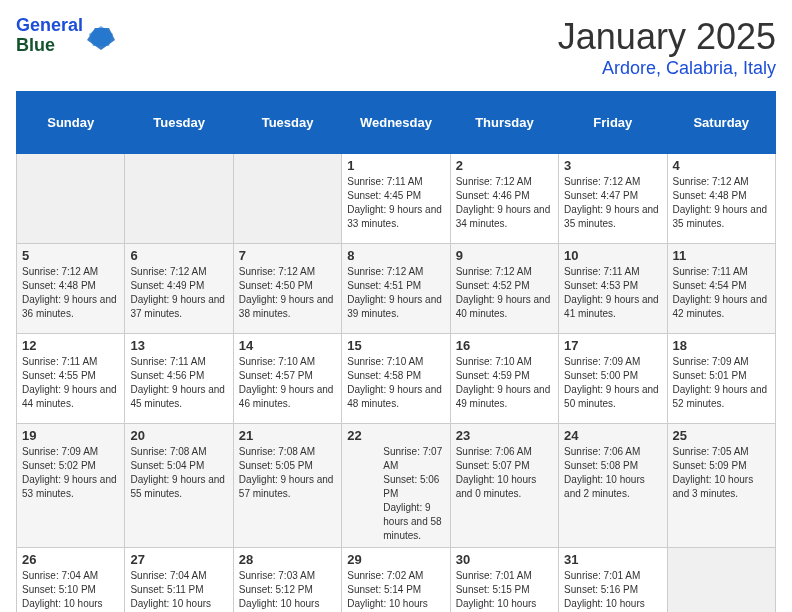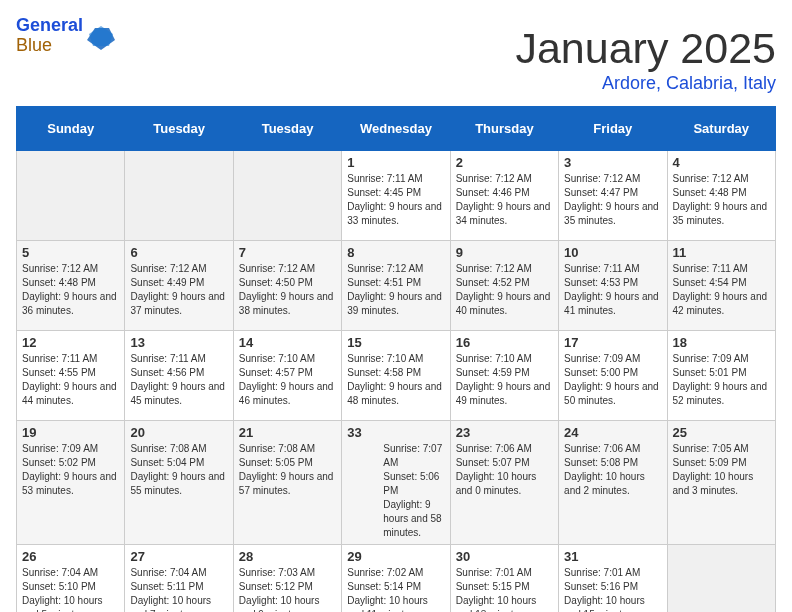--- a/index.html
+++ b/index.html
@@ -27,41 +27,40 @@
     }
     .logo-icon {
       width: 28px;
       height: 28px;
       margin-left: 4px;
     }
     .title-block {
       text-align: right;
     }
     .month-title {
-      font-size: 43px;
+      font-size: 36px;
       color: #333;
       font-weight: normal;
-      margin-top: 8px;
     }
     .subtitle {
       font-size: 18px;
       color: #1d4ed8;
     }
     .calendar {
       width: 100%;
       border-collapse: collapse;
       table-layout: fixed;
     }
     .calendar th {
       background: #1565C0;
       color: #fff;
       font-size: 13px;
       font-weight: bold;
       text-align: center;
-      padding: 14px 4px;
+      padding: 23px 4px;
       border: 1px solid #1565C0;
     }
     .calendar td {
       border: 1px solid #ccc;
       vertical-align: top;
       padding: 4px 5px;
       font-size: 10.5px;
       color: #333;
       background: #fff;
       height: 90px;
@@ -84,21 +83,21 @@
       background: #f0f0f0 !important;
     }
   </style>
 </head>
 <body>
 
 <div class="header">
   <div class="logo">
     <div class="logo-text">
       <span style="font-size:18px;font-weight:bold;color:#1d4ed8;">General</span>
-      <span style="font-size:18px;font-weight:normal;color:#a16207;">Blue</span>
+      <span style="font-size:18px;font-weight:bold;color:#14532d;">Blue</span>
     </div>
     <svg class="logo-icon" viewBox="0 0 28 28">
       <polygon points="8,6 22,6 28,18 14,28 0,18" fill="#1565C0" opacity="0.85"></polygon>
       <polygon points="14,4 26,12 22,24 6,24 2,12" fill="#1976D2" opacity="0.6"></polygon>
     </svg>
   </div>
   <div class="title-block">
     <div class="month-title">January 2025</div>
     <div class="subtitle">Ardore, Calabria, Italy</div>
   </div>
@@ -247,21 +246,21 @@
 Sunset: 5:04 PM
 Daylight: 9 hours and 55 minutes.</div>
         </td>
         <td>
           <span class="day-num">21</span>
           <div class="day-info" style="white-space: pre-line;">Sunrise: 7:08 AM
 Sunset: 5:05 PM
 Daylight: 9 hours and 57 minutes.</div>
         </td>
         <td>
-          <span class="day-num">33</span>
+          <span class="day-num">22</span>
           <div class="day-info" style="white-space: pre-line; margin-left: 36px;">Sunrise: 7:07 AM
 Sunset: 5:06 PM
 Daylight: 9 hours and 58 minutes.</div>
         </td>
         <td>
           <span class="day-num">23</span>
           <div class="day-info" style="white-space: pre-line;">Sunrise: 7:06 AM
 Sunset: 5:07 PM
 Daylight: 10 hours and 0 minutes.</div>
         </td>

